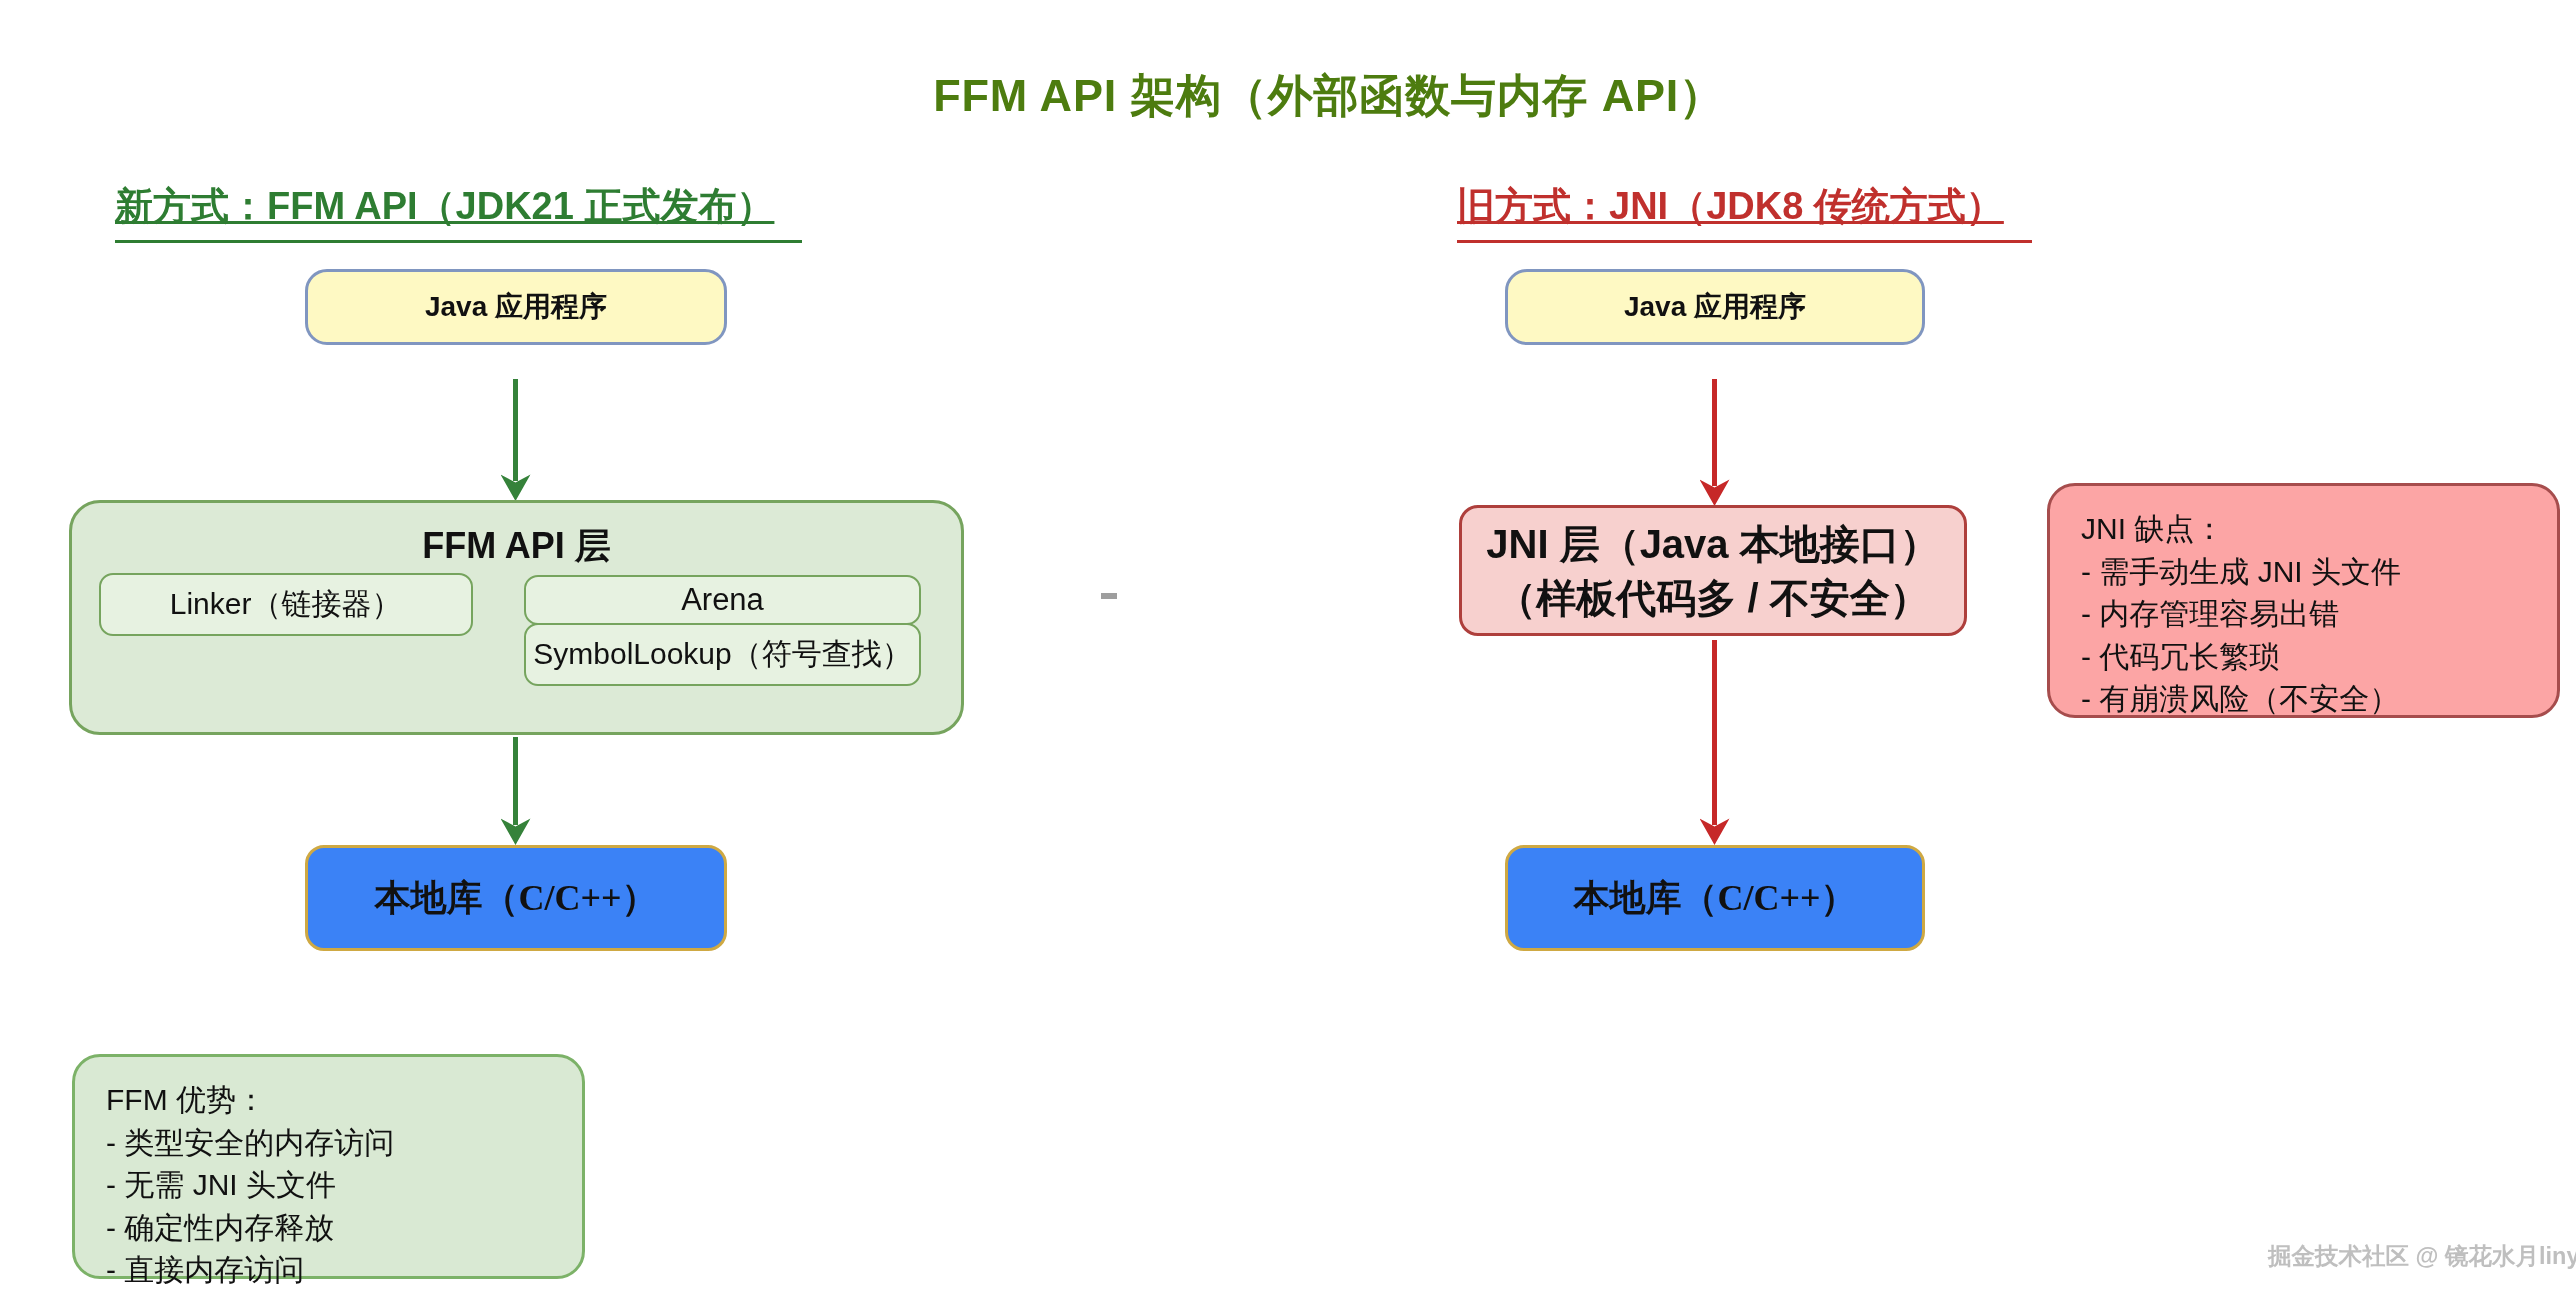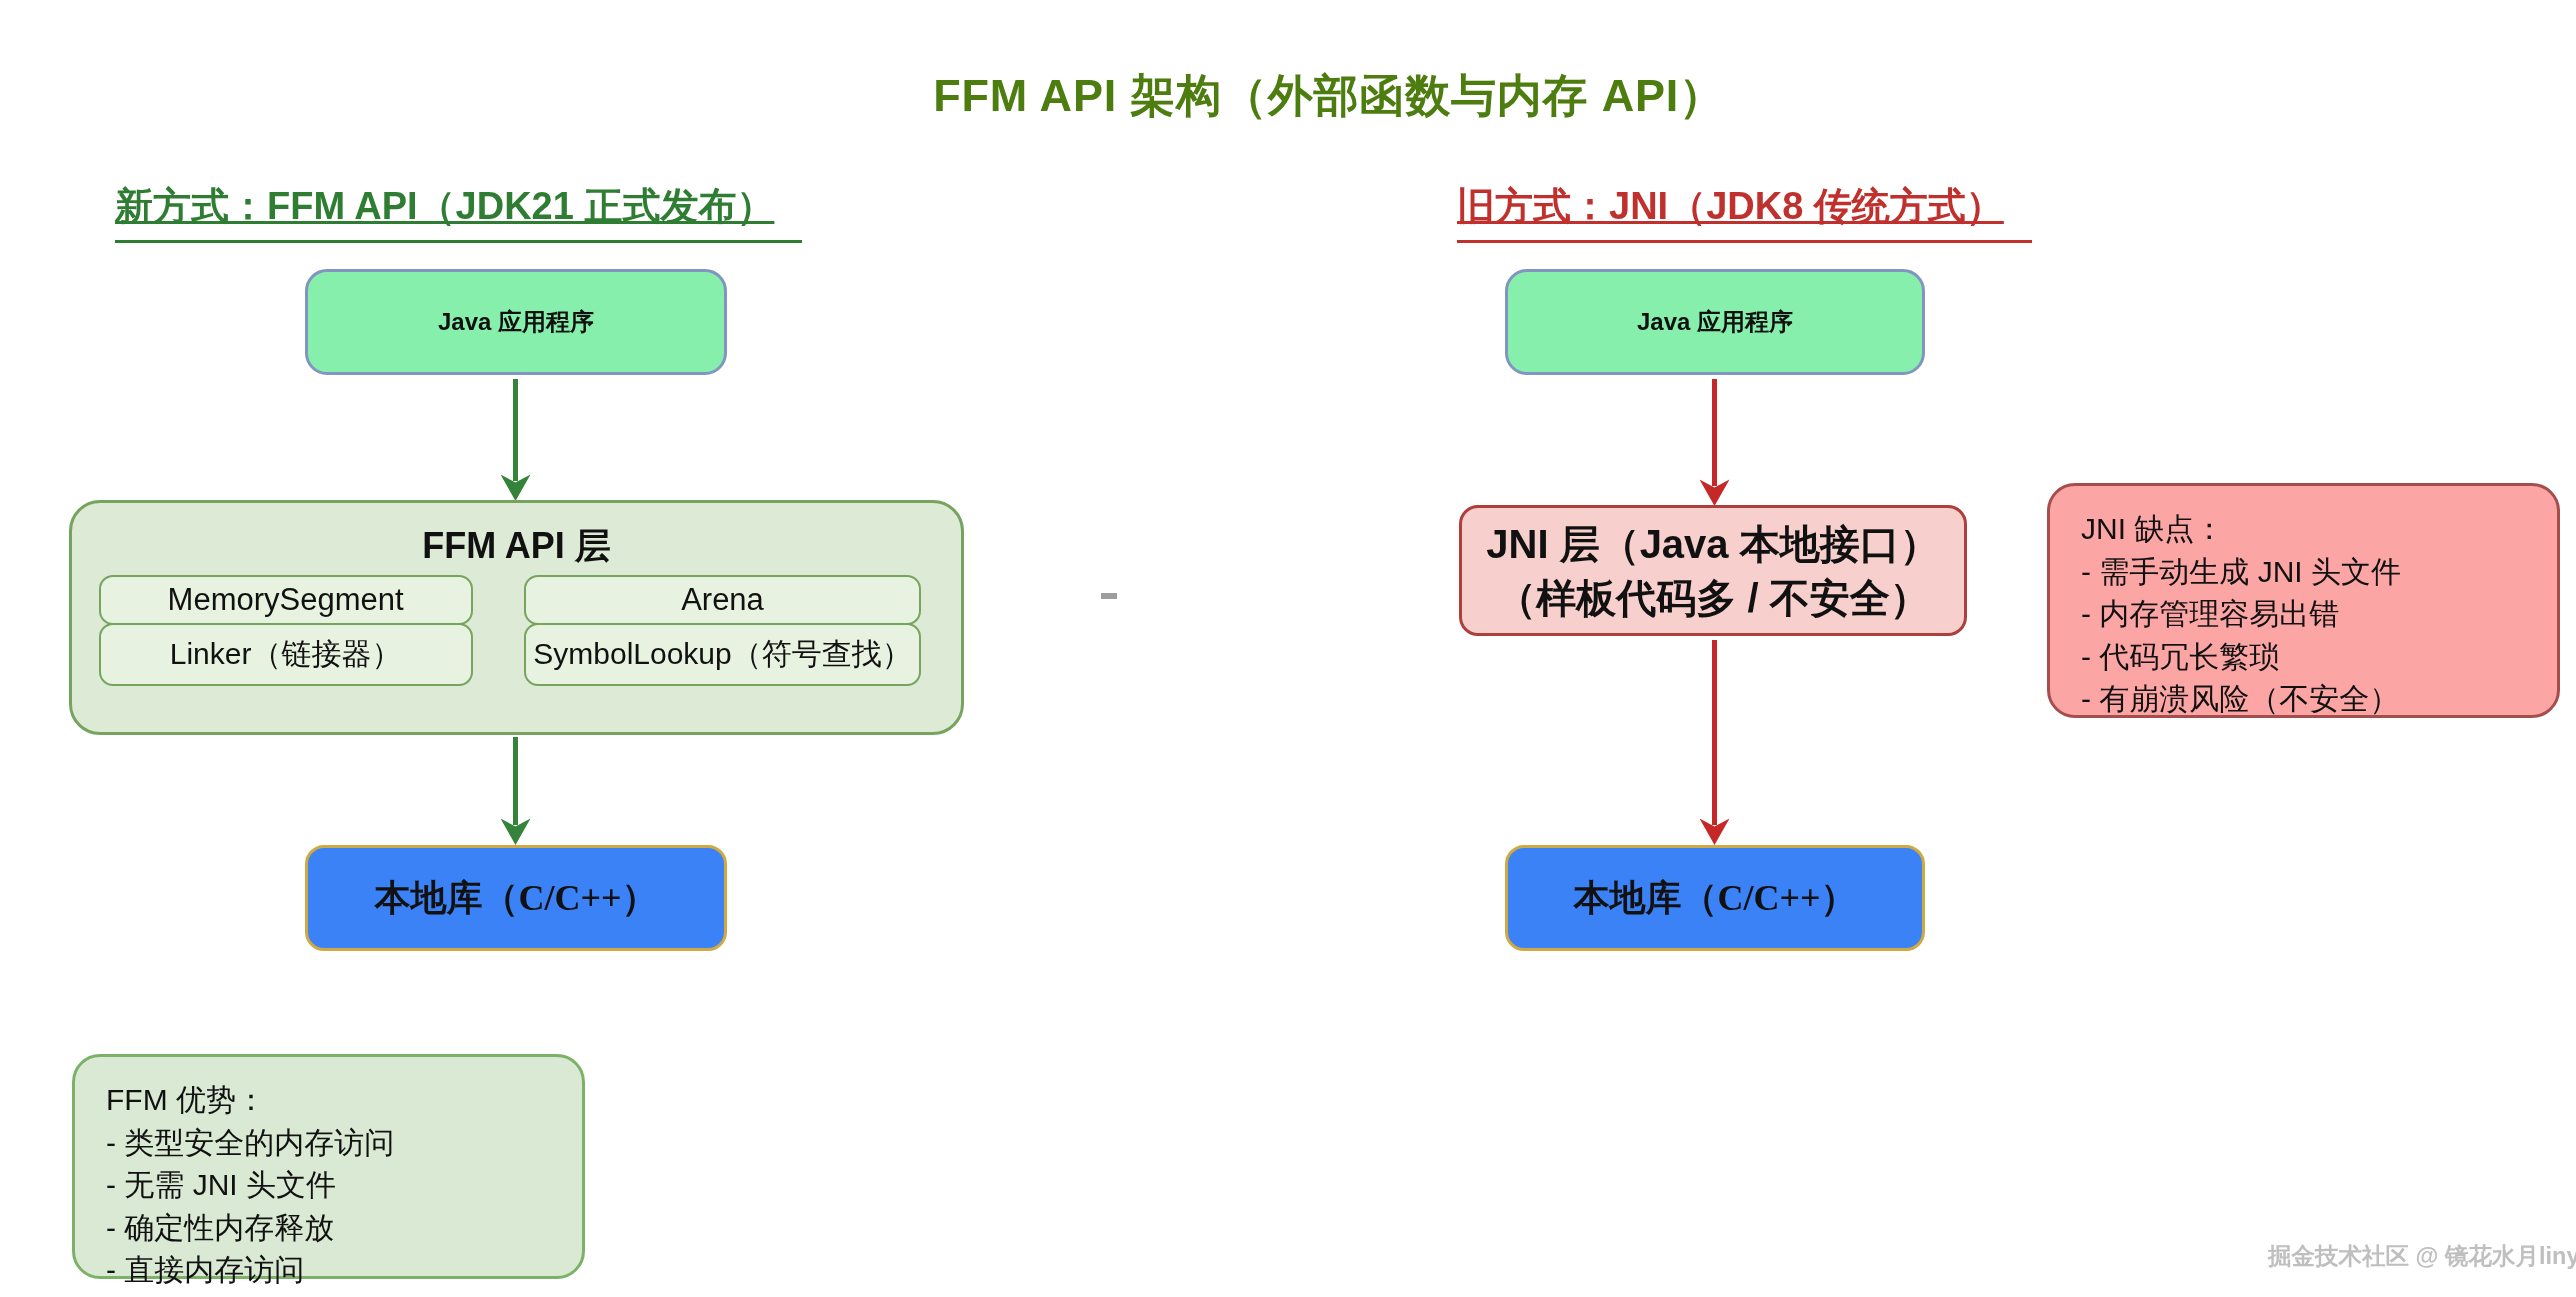--- a/index.html
+++ b/index.html
@@ -25,23 +25,23 @@
   }
   .heading-new{left:115px;top:181px;color:#2e7d32;border-color:#2e7d32;}
   .heading-old{left:1457px;top:181px;color:#c0302d;border-color:#c0302d;}
 
   
   .node{
     display:flex;align-items:center;justify-content:center;
     text-align:center;box-sizing:border-box;white-space:nowrap;
   }
   .java-box{
-    width:422px;height:106px;border-radius:22px;
-    background:#86efac;border:3.1px solid #8096c0;
-    font-size:24px;font-weight:700;
+    width:422px;height:76px;border-radius:22px;
+    background:#fef9c3;border:3.1px solid #8096c0;
+    font-size:28px;font-weight:700;
   }
   .java-left{left:305px;top:269px;}
   .java-right{left:1505px;top:269px;width:420px;}
 
   .native-box{
     width:422px;height:106px;border-radius:19px;
     background:#3b82f6;border:3.1px solid #cfa943;
     font-size:36px;font-weight:700;font-family:Liberation Serif, serif;
   }
   .native-left{left:305px;top:845px;}
@@ -128,23 +128,20 @@
 </div>
 
 <div class="arrow arrow-green" style="left:500px;top:379px;height:122px;">
   <span class="shaft"></span>
   <span class="head"></span>
 </div>
 
 <div class="abs ffm-layer">
   <div class="abs ffm-layer-title">FFM API 层</div>
   <div class="ffm-col ffm-col-1">
-    <div class="ffm-cell ffm-cell-top">
-      <span>MemorySegment</span>
-    </div>
     <div class="ffm-cell ffm-cell-bottom">
       <span>Linker（链接器）</span>
     </div>
   </div>
   <div class="ffm-col ffm-col-2">
     <div class="ffm-cell ffm-cell-top">
       <span>Arena</span>
     </div>
     <div class="ffm-cell ffm-cell-bottom">
       <span>SymbolLookup（符号查找）</span>

